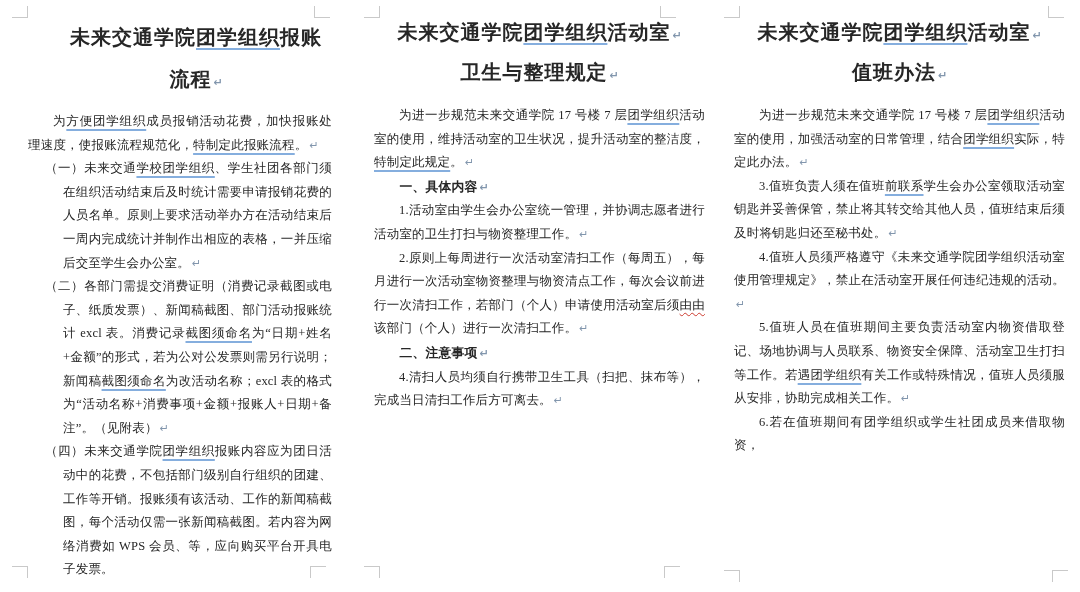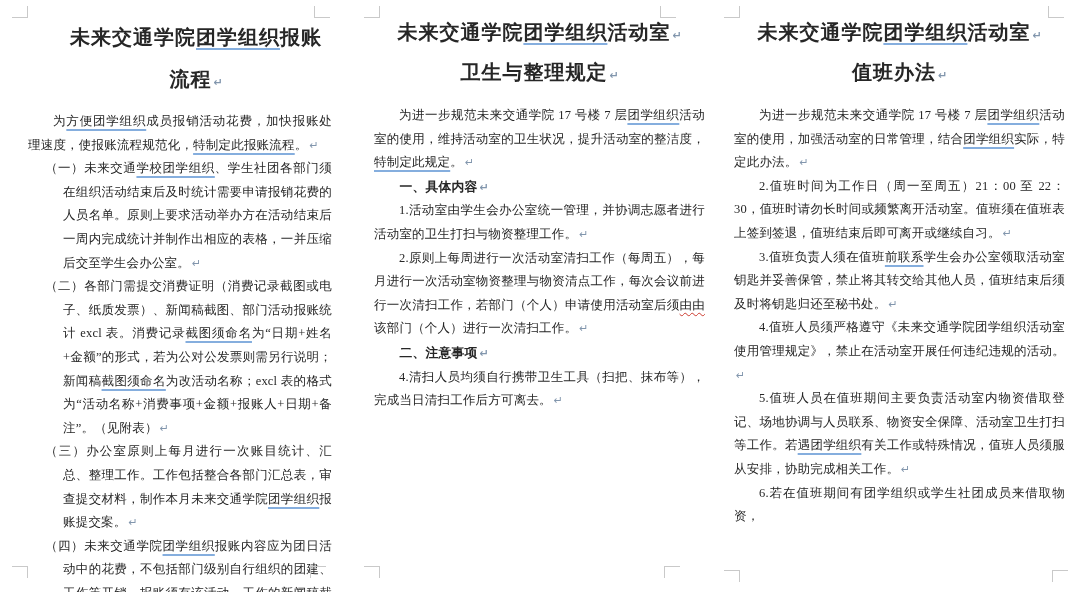--- a/index.html
+++ b/index.html
@@ -51,21 +51,20 @@
     <div class="cm cm-bl"></div>
     <div class="cm cm-br"></div>
     <div class="content">
       <div class="title">
           <div class="title-line">未来交通学院<span class="mark-blue">团学组织</span>报账流程<span class="ret">↵</span></div>
         </div>
       <div class="body">
           <div class="blk k-intro">为<span class="mark-blue">方便团学组织</span>成员报销活动花费，加快报账处理速度，使报账流程规范化，<span class="mark-blue">特制定此报账流程</span>。<span class="ret">↵</span></div>
           <div class="blk k-hang">（一）未来交通<span class="mark-blue">学校团学组织</span>、学生社团各部门须在组织活动结束后及时统计需要申请报销花费的人员名单。原则上要求活动举办方在活动结束后一周内完成统计并制作出相应的表格，一并压缩后交至学生会办公室。<span class="ret">↵</span></div>
           <div class="blk k-hang">（二）各部门需提交消费证明（消费记录截图或电子、纸质发票）、新闻稿截图、部门活动报账统计 excl 表。消费记录<span class="mark-blue">截图须命名</span>为“日期+姓名+金额”的形式，若为公对公发票则需另行说明；新闻稿<span class="mark-blue">截图须命名</span>为改活动名称；excl 表的格式为“活动名称+消费事项+金额+报账人+日期+备注”。（见附表）<span class="ret">↵</span></div>
-          <div class="blk k-hang">（三）办公室原则上每月进行一次账目统计、汇总、整理工作。工作包括整合各部门汇总表，审查提交材料，制作本月未来交通学院<span class="mark-blue">团学组织</span>报账提交案。<span class="ret">↵</span></div>
           <div class="blk k-hang">（四）未来交通学院<span class="mark-blue">团学组织</span>报账内容应为团日活动中的花费，不包括部门级别自行组织的团建、工作等开销。报账须有该活动、工作的新闻稿截图，每个活动仅需一张新闻稿截图。若内容为网络消费如 WPS 会员、等，应向购买平台开具电子发票。</div>
         </div>
     </div>
   </section>
 
   <section class="page page-b">
     <div class="cm cm-tl"></div>
     <div class="cm cm-tr"></div>
     <div class="cm cm-bl"></div>
     <div class="cm cm-br"></div>
@@ -90,21 +89,20 @@
     <div class="cm cm-tr"></div>
     <div class="cm cm-bl"></div>
     <div class="cm cm-br"></div>
     <div class="content">
       <div class="title">
           <div class="title-line">未来交通学院<span class="mark-blue">团学组织</span>活动室<span class="ret">↵</span></div>
           <div class="title-line">值班办法<span class="ret">↵</span></div>
         </div>
       <div class="body">
           <div class="blk k-intro">为进一步规范未来交通学院 17 号楼 7 层<span class="mark-blue">团学组织</span>活动室的使用，加强活动室的日常管理，结合<span class="mark-blue">团学组织</span>实际，特定此办法。<span class="ret">↵</span></div>
-          <div class="blk k-item">2.值班时间为工作日（周一至周五）21：00 至 22：30，值班时请勿长时间或频繁离开活动室。值班须在值班表上签到签退，值班结束后即可离开或继续自习。<span class="ret">↵</span></div>
           <div class="blk k-item">3.值班负责人须在值班<span class="mark-blue">前联系</span>学生会办公室领取活动室钥匙并妥善保管，禁止将其转交给其他人员，值班结束后须及时将钥匙归还至秘书处。<span class="ret">↵</span></div>
           <div class="blk k-item">4.值班人员须严格遵守《未来交通学院团学组织活动室使用管理规定》，禁止在活动室开展任何违纪违规的活动。<span class="ret">↵</span></div>
           <div class="blk k-item">5.值班人员在值班期间主要负责活动室内物资借取登记、场地协调与人员联系、物资安全保障、活动室卫生打扫等工作。若<span class="mark-blue">遇团学组织</span>有关工作或特殊情况，值班人员须服从安排，协助完成相关工作。<span class="ret">↵</span></div>
           <div class="blk k-item">6.若在值班期间有团学组织或学生社团成员来借取物资，</div>
         </div>
     </div>
   </section>
 
 </div>
 

